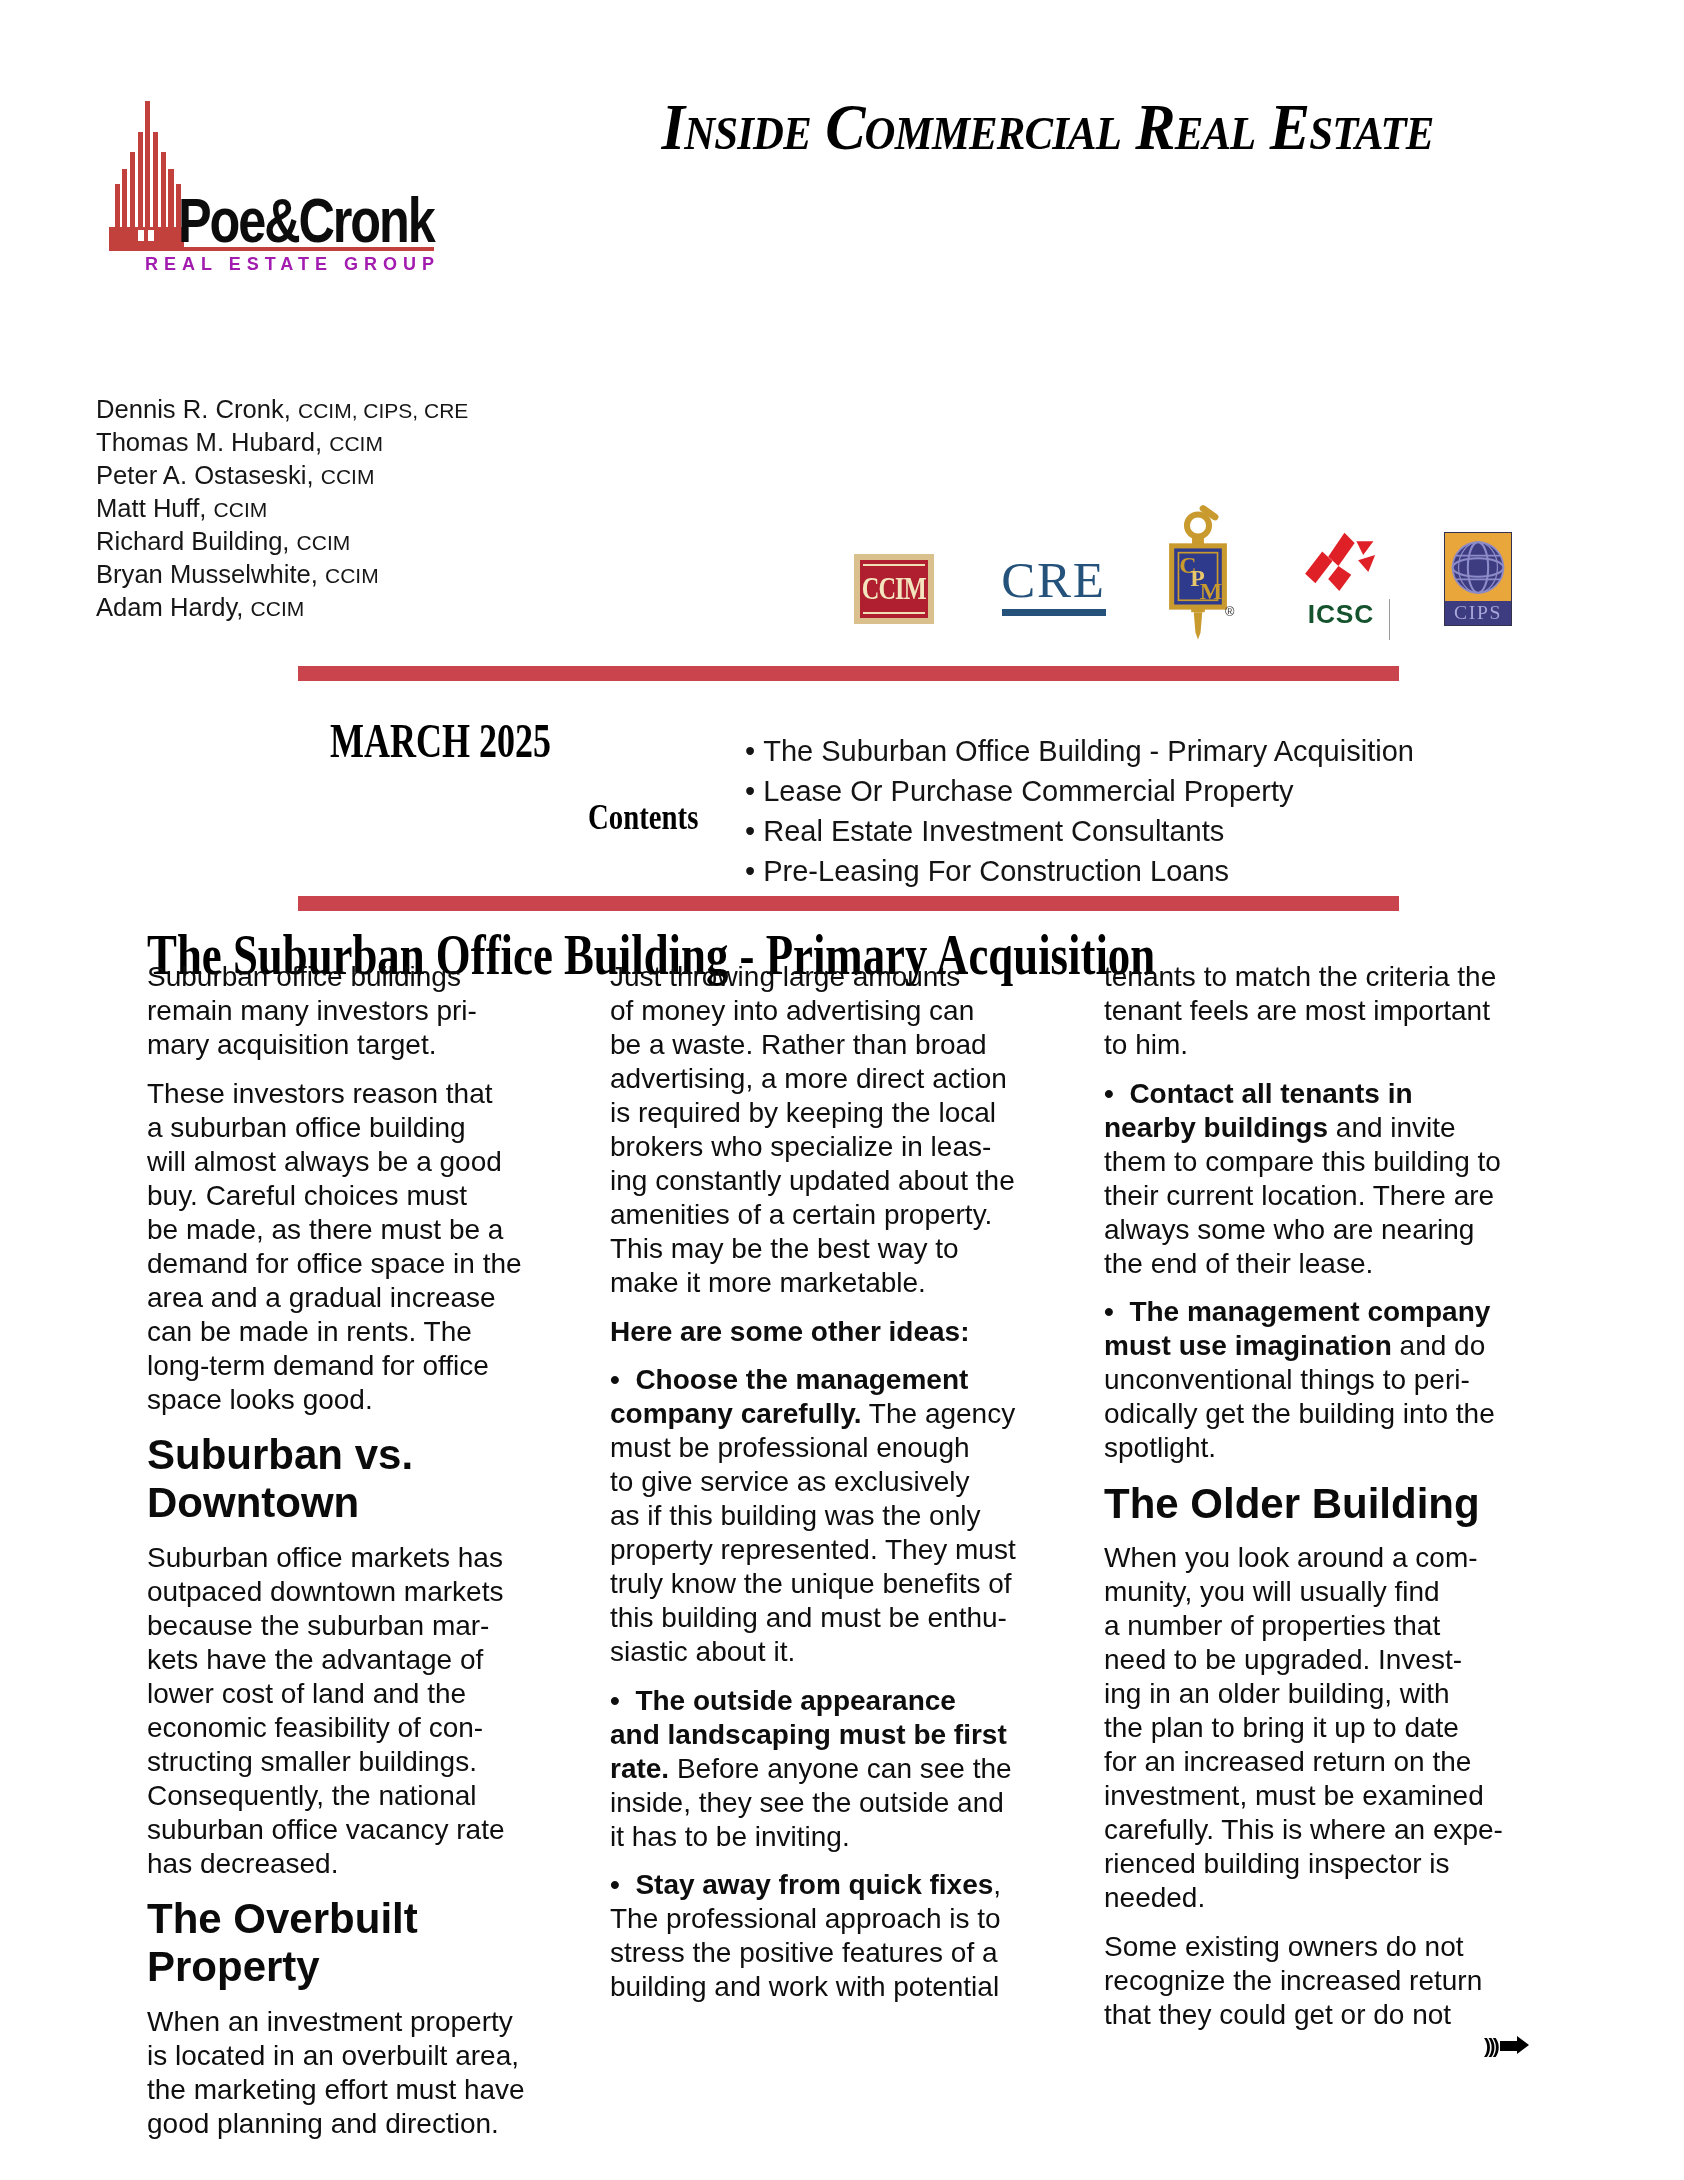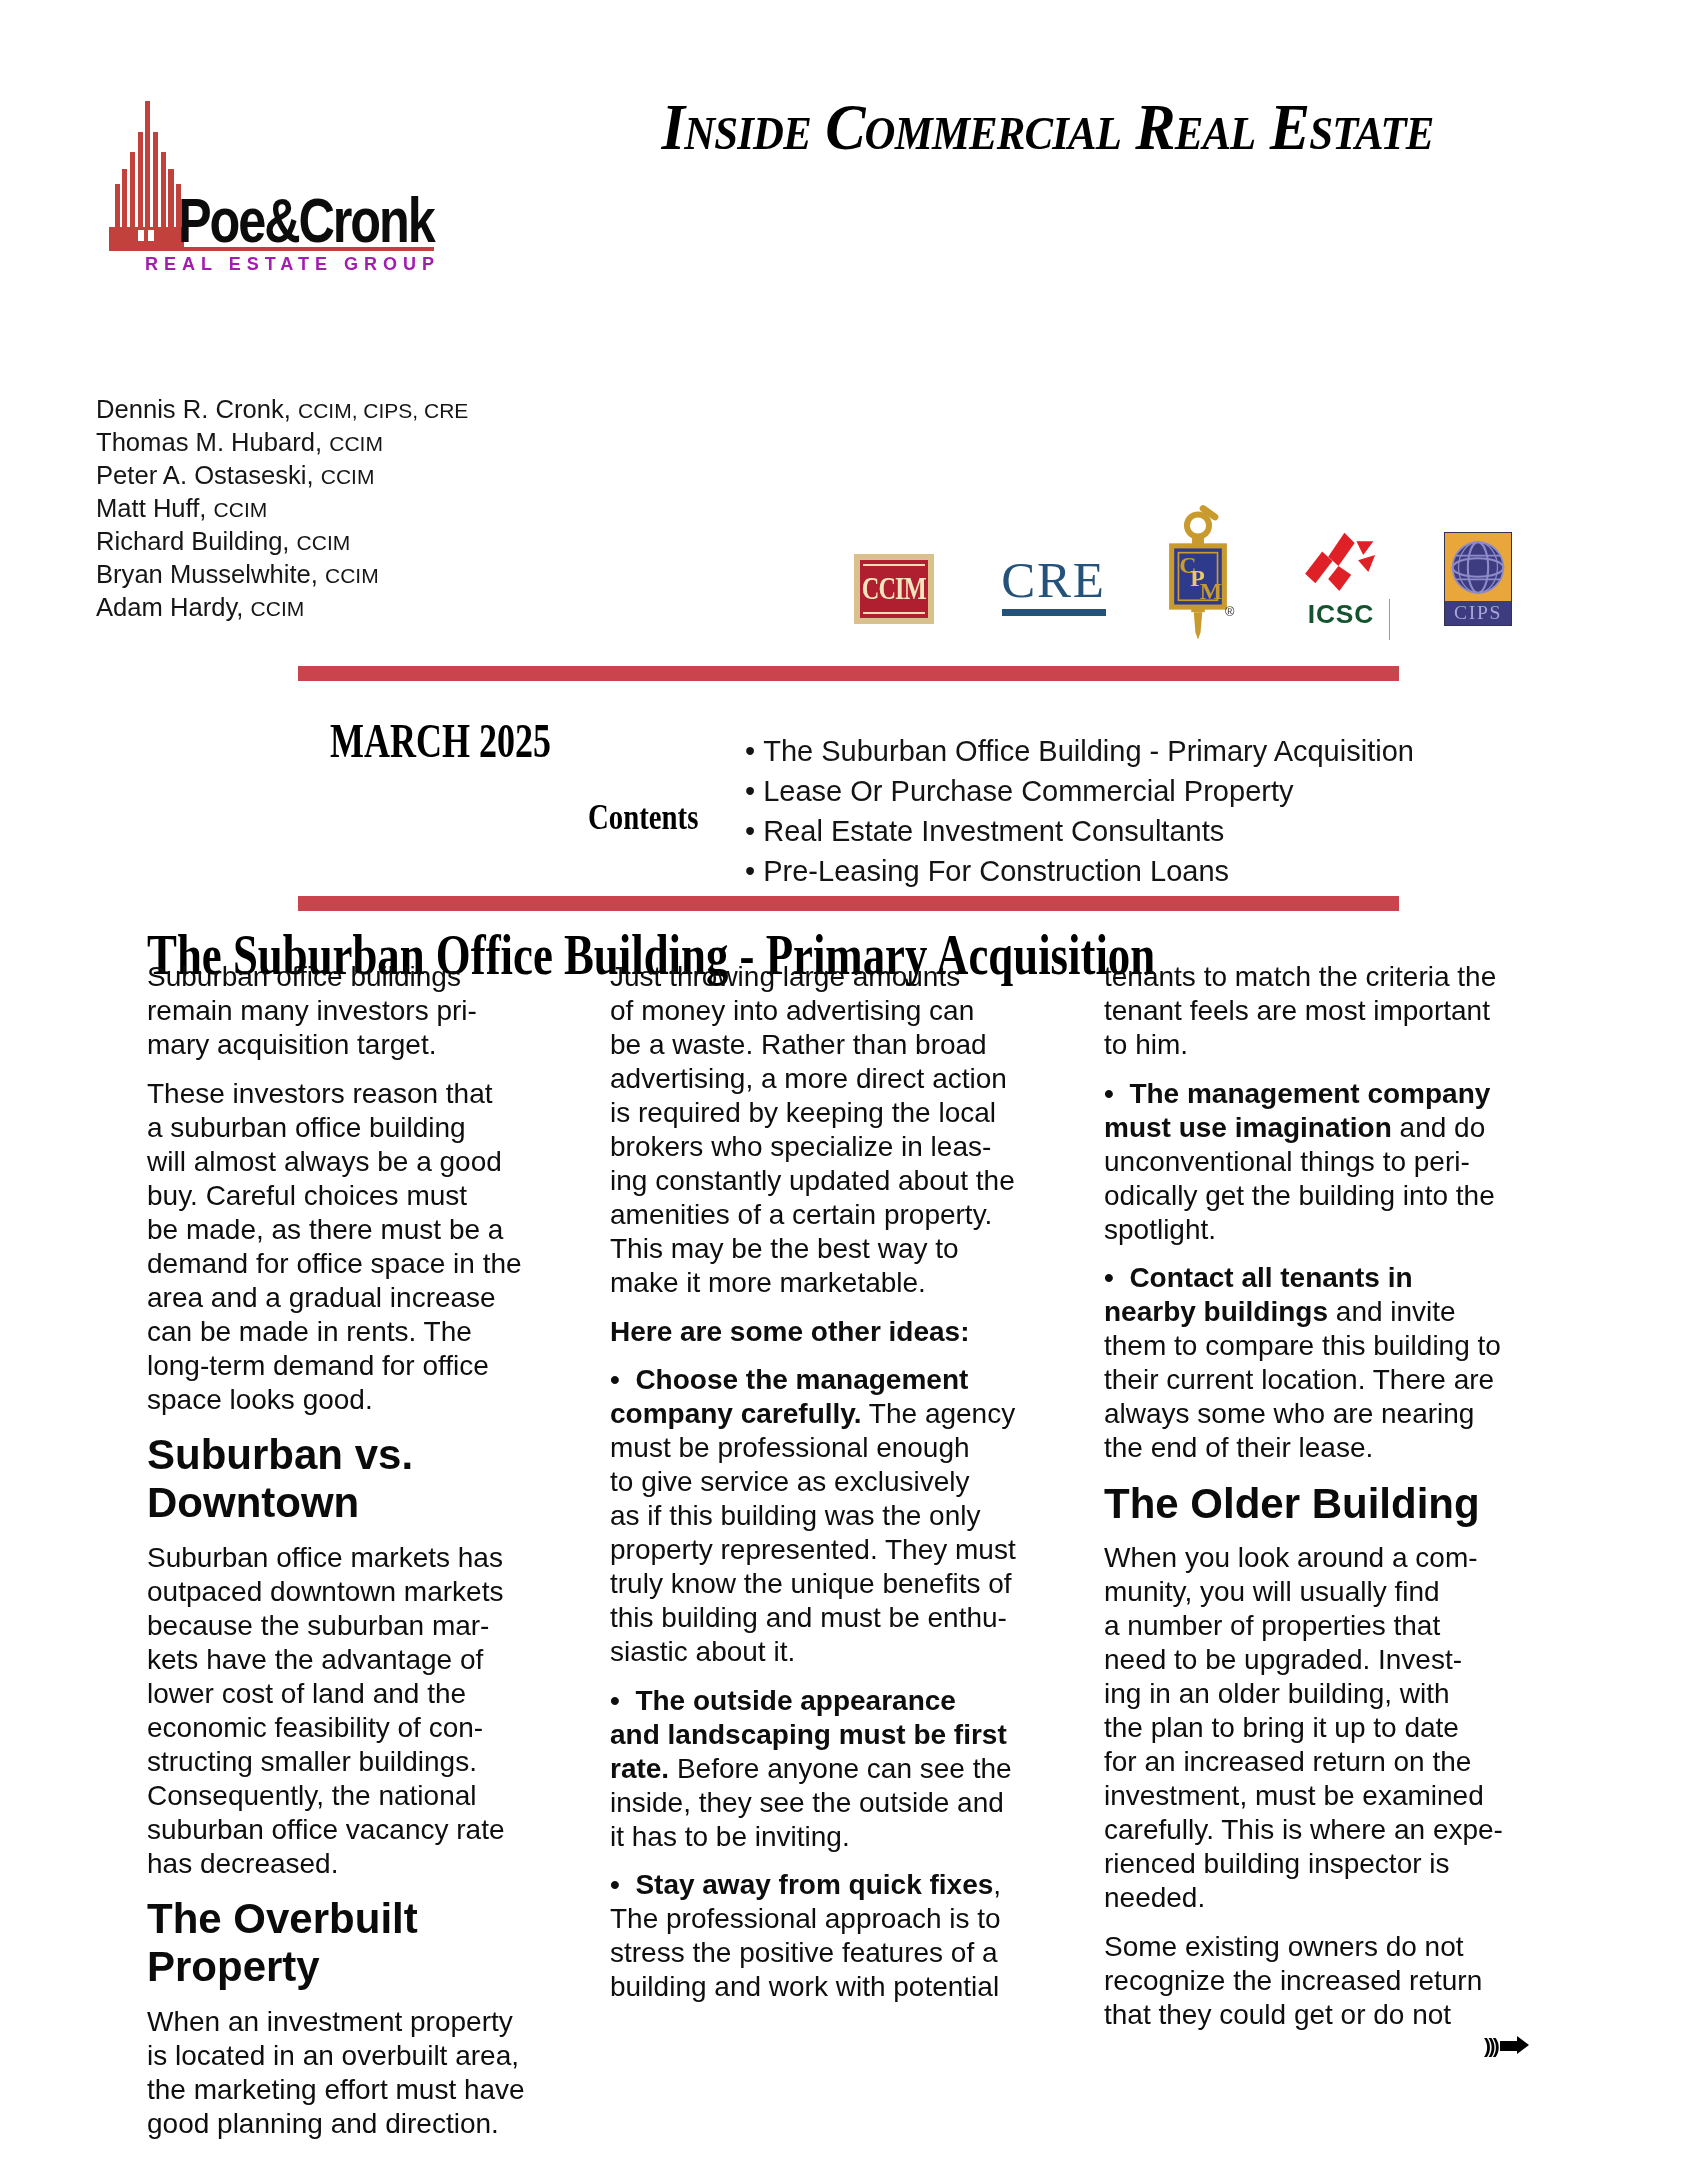--- a/index.html
+++ b/index.html
@@ -253,31 +253,31 @@
 it has to be inviting.</span></p>
         <p class="para bullet"><span class="seg-b">Stay away from quick fixes</span><span class="seg">,
 The professional approach is to
 stress the positive features of a
 building and work with potential</span></p>
       </div>
     <div class="col">
         <p class="para"><span class="seg">tenants to match the criteria the
 tenant feels are most important
 to him.</span></p>
-        <p class="para bullet"><span class="seg-b">The management company
-must use imagination</span><span class="seg"> and do
-unconventional things to peri-
-odically get the building into the
-spotlight.</span></p>
         <p class="para bullet"><span class="seg-b">Contact all tenants in
 nearby buildings</span><span class="seg"> and invite
 them to compare this building to
 their current location. There are
 always some who are nearing
 the end of their lease.</span></p>
+        <p class="para bullet"><span class="seg-b">The management company
+must use imagination</span><span class="seg"> and do
+unconventional things to peri-
+odically get the building into the
+spotlight.</span></p>
         <div class="col-heading">The Older Building</div>
         <p class="para"><span class="seg">When you look around a com-
 munity, you will usually find
 a number of properties that
 need to be upgraded. Invest-
 ing in an older building, with
 the plan to bring it up to date
 for an increased return on the
 investment, must be examined
 carefully. This is where an expe-

